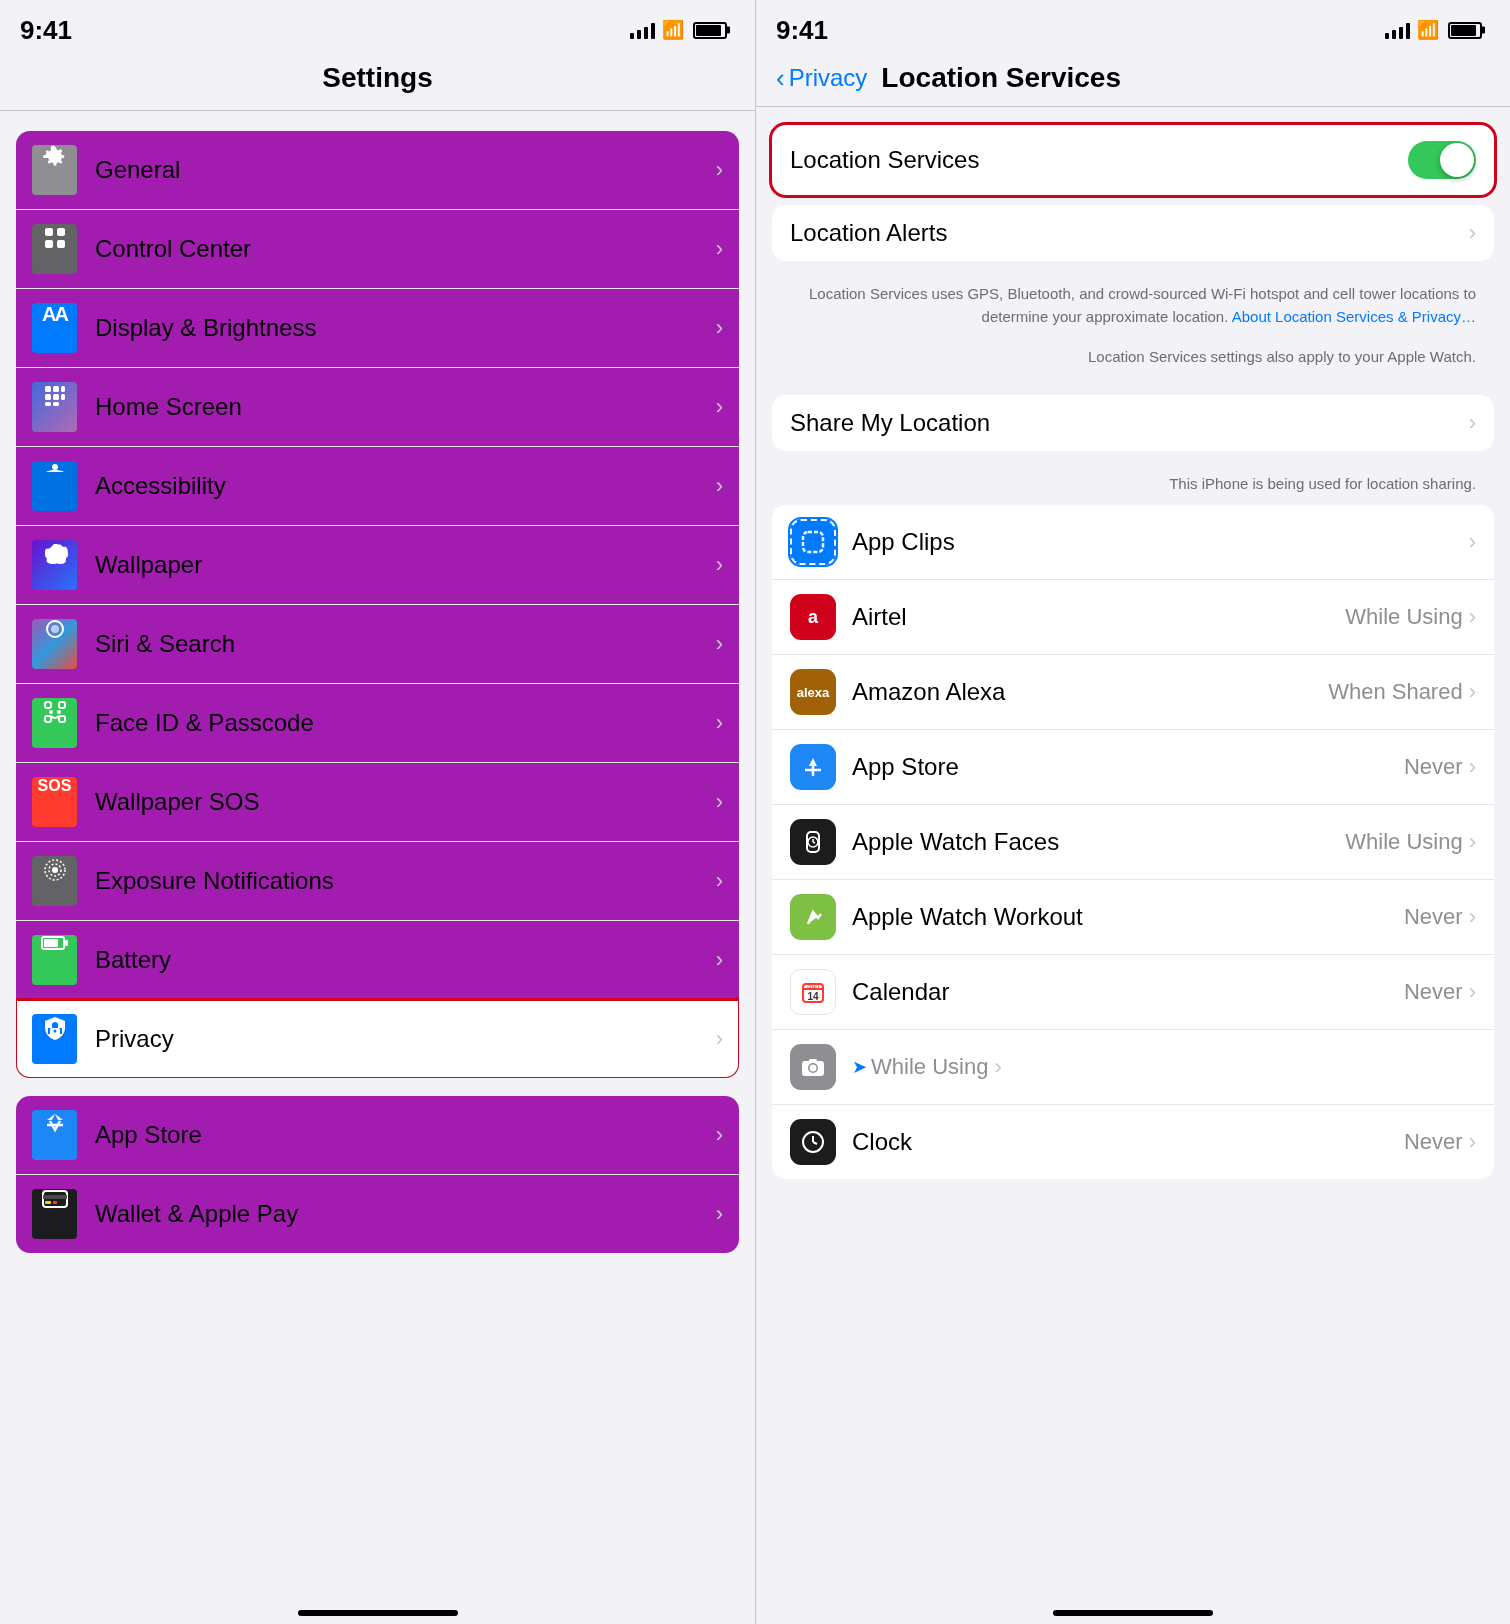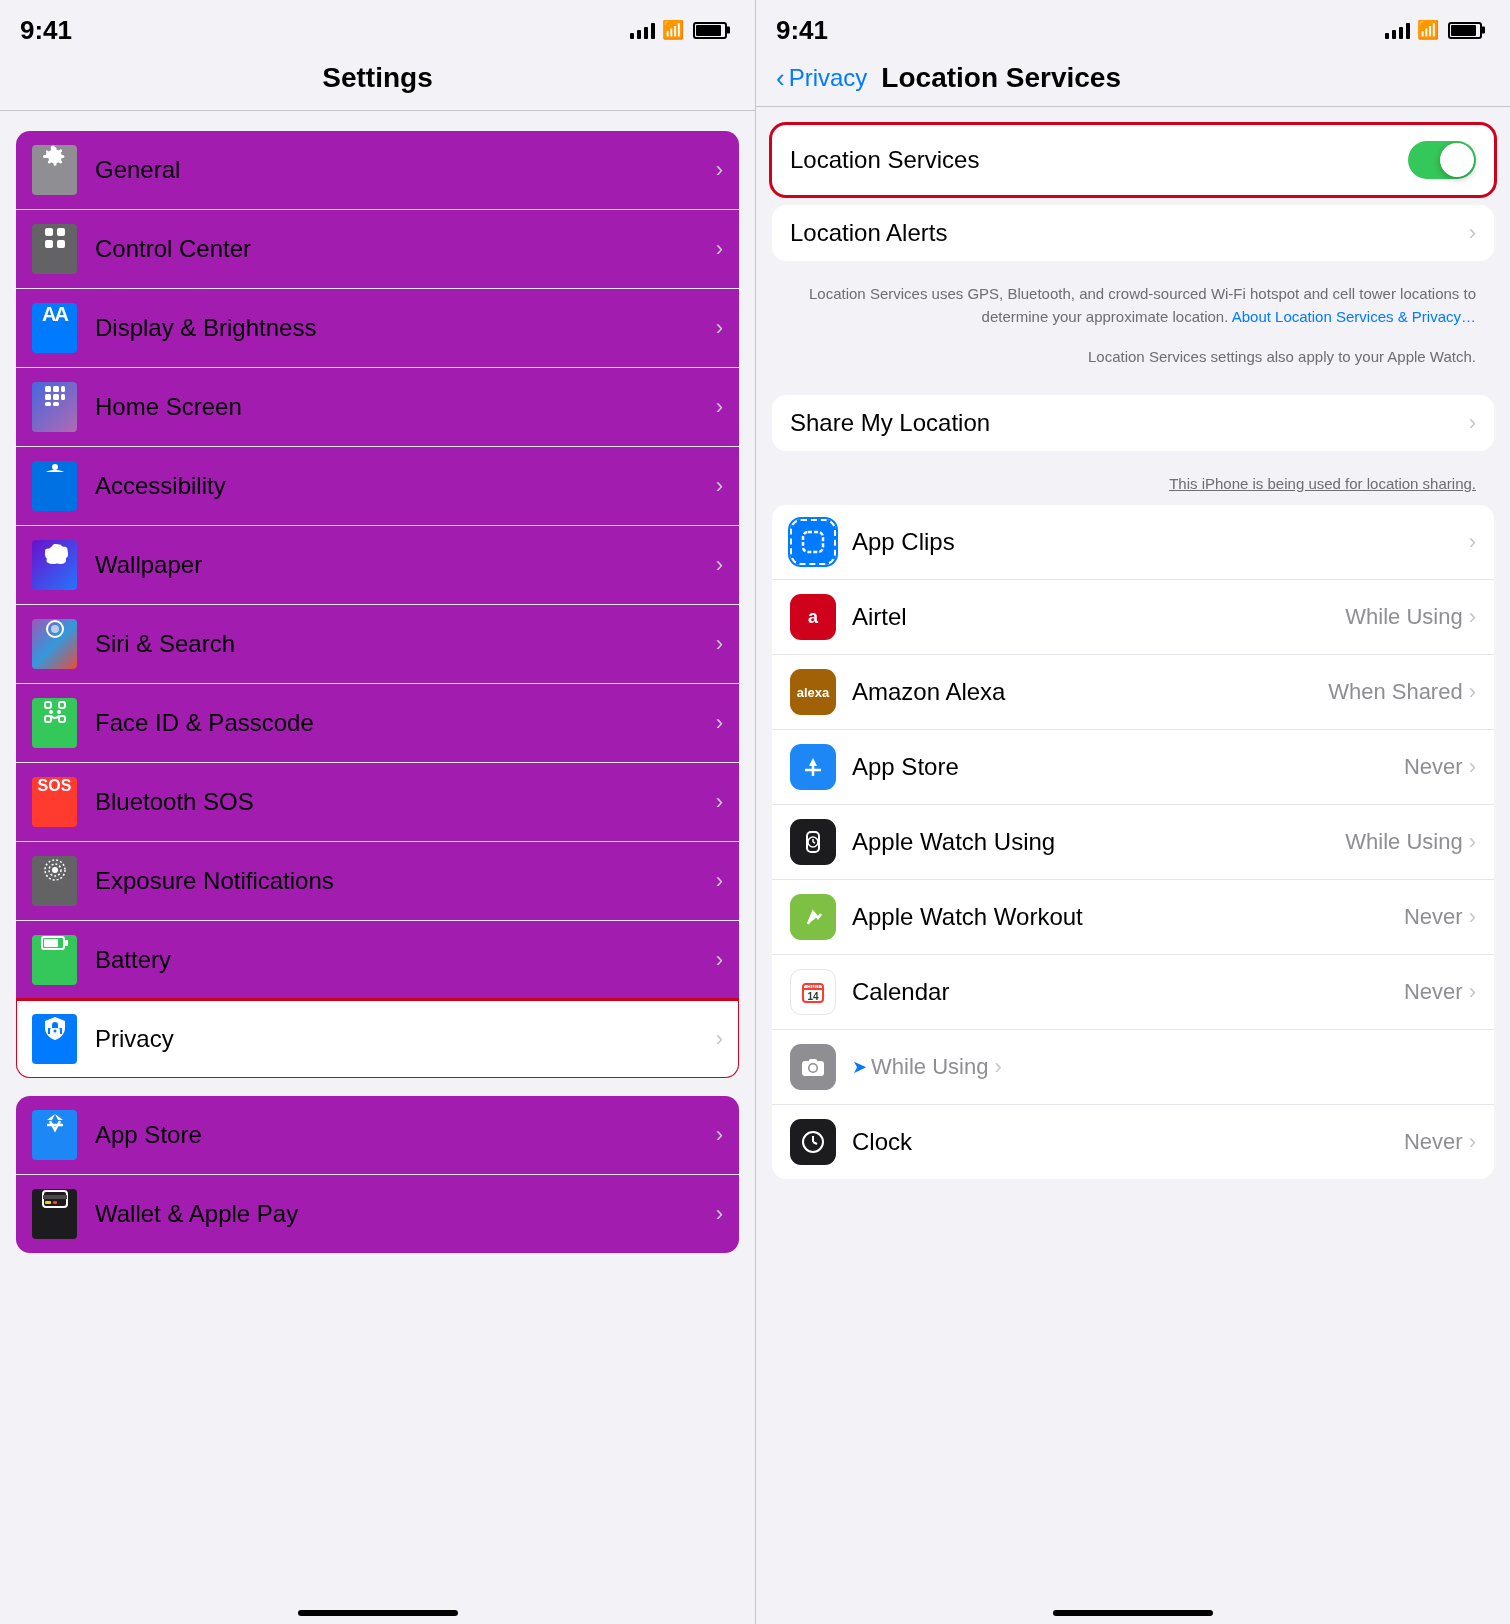--- a/index.html
+++ b/index.html
@@ -414,21 +414,21 @@
           </svg>
         </div>
         <span class="row-label">Face ID &amp; Passcode</span>
         <span class="row-chevron">›</span>
       </div>
 
       <div class="settings-row">
         <div class="row-icon" style="background:#ff3b30;">
           <span style="color:#fff;font-size:16px;font-weight:800;">SOS</span>
         </div>
-        <span class="row-label">Bluetooth SOS</span>
+        <span class="row-label">Wallpaper SOS</span>
         <span class="row-chevron">›</span>
       </div>
 
       <div class="settings-row">
         <div class="row-icon" style="background:#636366;">
           <svg width="28" height="28" viewBox="0 0 28 28" fill="white">
             <circle cx="14" cy="14" r="3" fill="white"></circle>
             <circle cx="14" cy="14" r="6" fill="none" stroke="white" stroke-width="1.5" stroke-dasharray="2 2"></circle>
             <circle cx="14" cy="14" r="10" fill="none" stroke="white" stroke-width="1.5" stroke-dasharray="2 2"></circle>
           </svg>
@@ -543,21 +543,21 @@
       <span style="color:#007aff;">About Location Services &amp; Privacy…</span>
     </div>
     <div class="info-text" style="padding-top:6px;">Location Services settings also apply to your Apple Watch.</div>
 
     <div class="white-group" style="margin-top:14px;">
       <div class="right-row">
         <span class="right-row-label">Share My Location</span>
         <span class="right-chevron">›</span>
       </div>
     </div>
-    <div class="info-text" style="padding-bottom:10px;text-decoration:underline;">This iPhone is being used for location sharing.</div>
+    <div class="info-text" style="padding-bottom:10px;">This iPhone is being used for location sharing.</div>
 
     <div class="white-group">
 
       <div class="right-row">
         <div class="app-row-icon" style="background:#007aff;border:2px dashed #fff;outline:2px solid #007aff;">
           <svg width="26" height="26" viewBox="0 0 26 26" fill="none">
             <rect x="3" y="3" width="20" height="20" rx="5" stroke="white" stroke-width="2.5" stroke-dasharray="4 2"></rect>
           </svg>
         </div>
         <span class="right-row-label">App Clips</span>
@@ -597,21 +597,21 @@
 
       <div class="right-row">
         <div class="app-row-icon" style="background:#1c1c1e;">
           <svg width="26" height="26" viewBox="0 0 26 26" fill="white">
             <rect x="7" y="3" width="12" height="20" rx="4" fill="none" stroke="white" stroke-width="2"></rect>
             <circle cx="13" cy="13" r="5" fill="none" stroke="white" stroke-width="1.5"></circle>
             <line x1="13" y1="10" x2="13" y2="13" stroke="white" stroke-width="1.5"></line>
             <line x1="13" y1="13" x2="15" y2="14" stroke="white" stroke-width="1.5"></line>
           </svg>
         </div>
-        <span class="right-row-label">Apple Watch Using</span>
+        <span class="right-row-label">Apple Watch Faces</span>
         <span class="right-row-status">While Using</span>
         <span class="right-chevron">›</span>
       </div>
 
       <div class="right-row">
         <div class="app-row-icon" style="background:#7dc043;">
           <svg width="26" height="26" viewBox="0 0 26 26" fill="white">
             <path d="M8 20 L13 8 L18 14 L21 10"></path>
             <path d="M8 20 L13 8 L18 14 L21 10" stroke="white" stroke-width="2.5" fill="none"></path>
           </svg>

